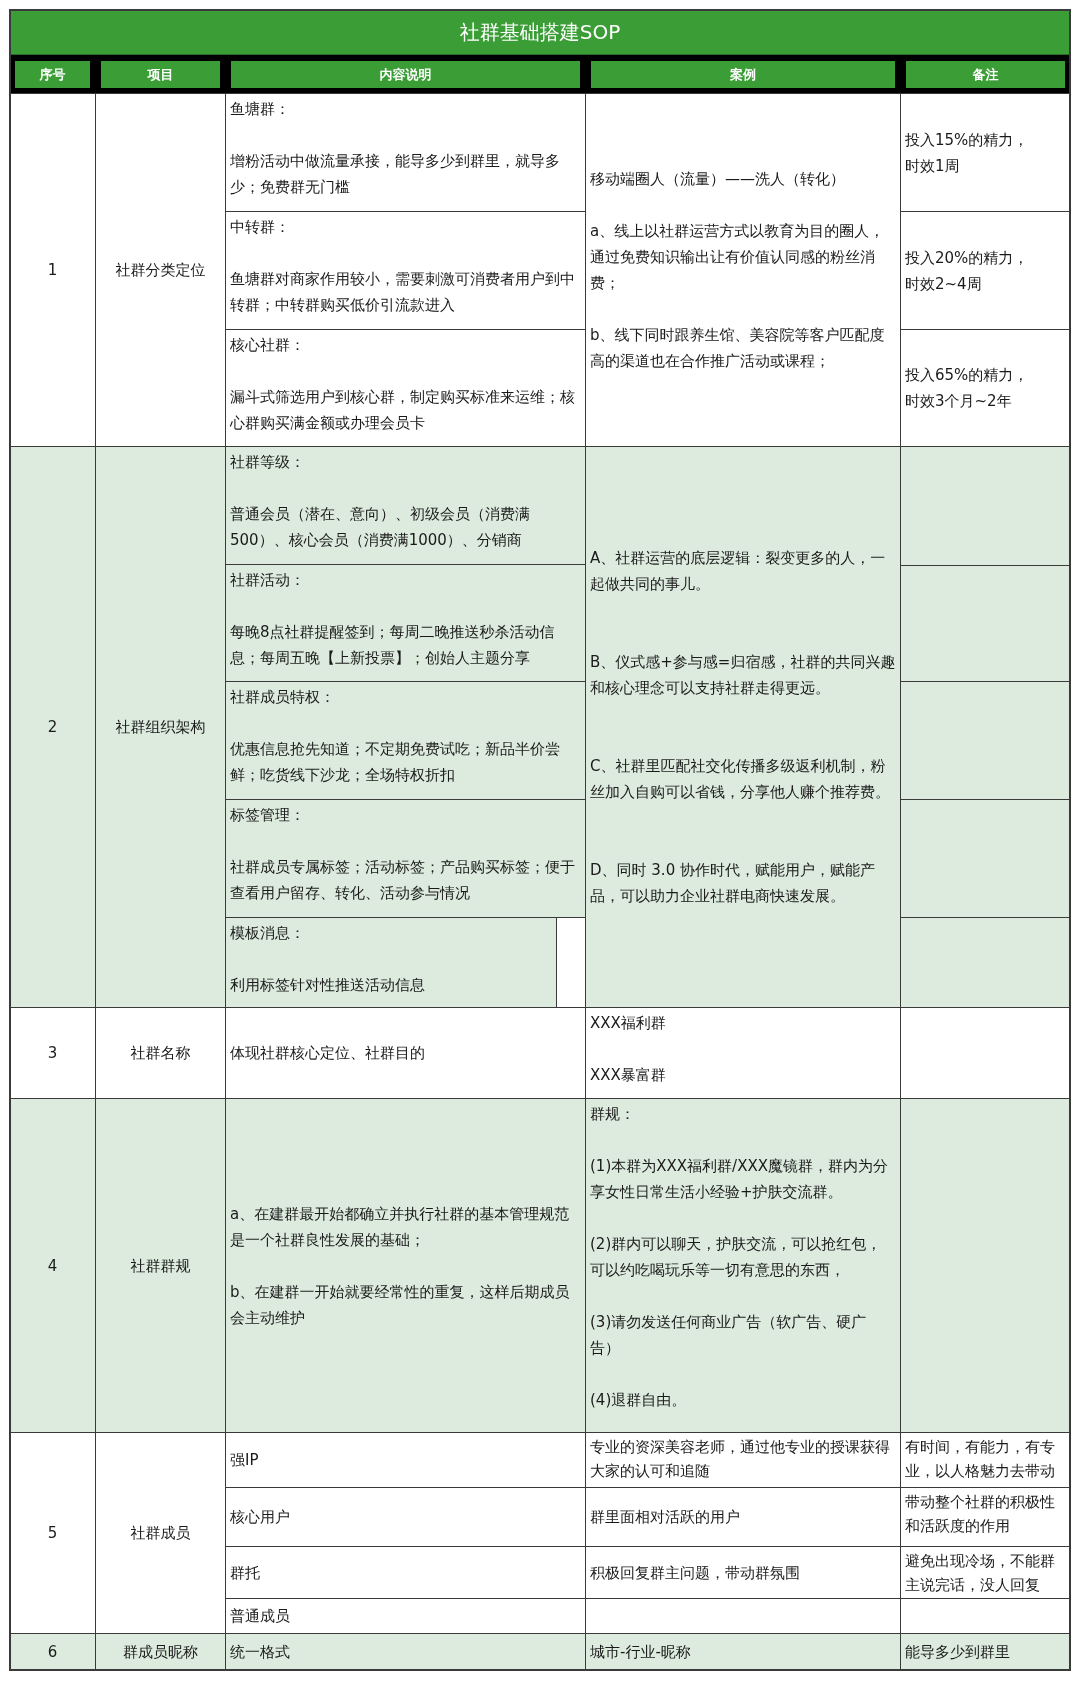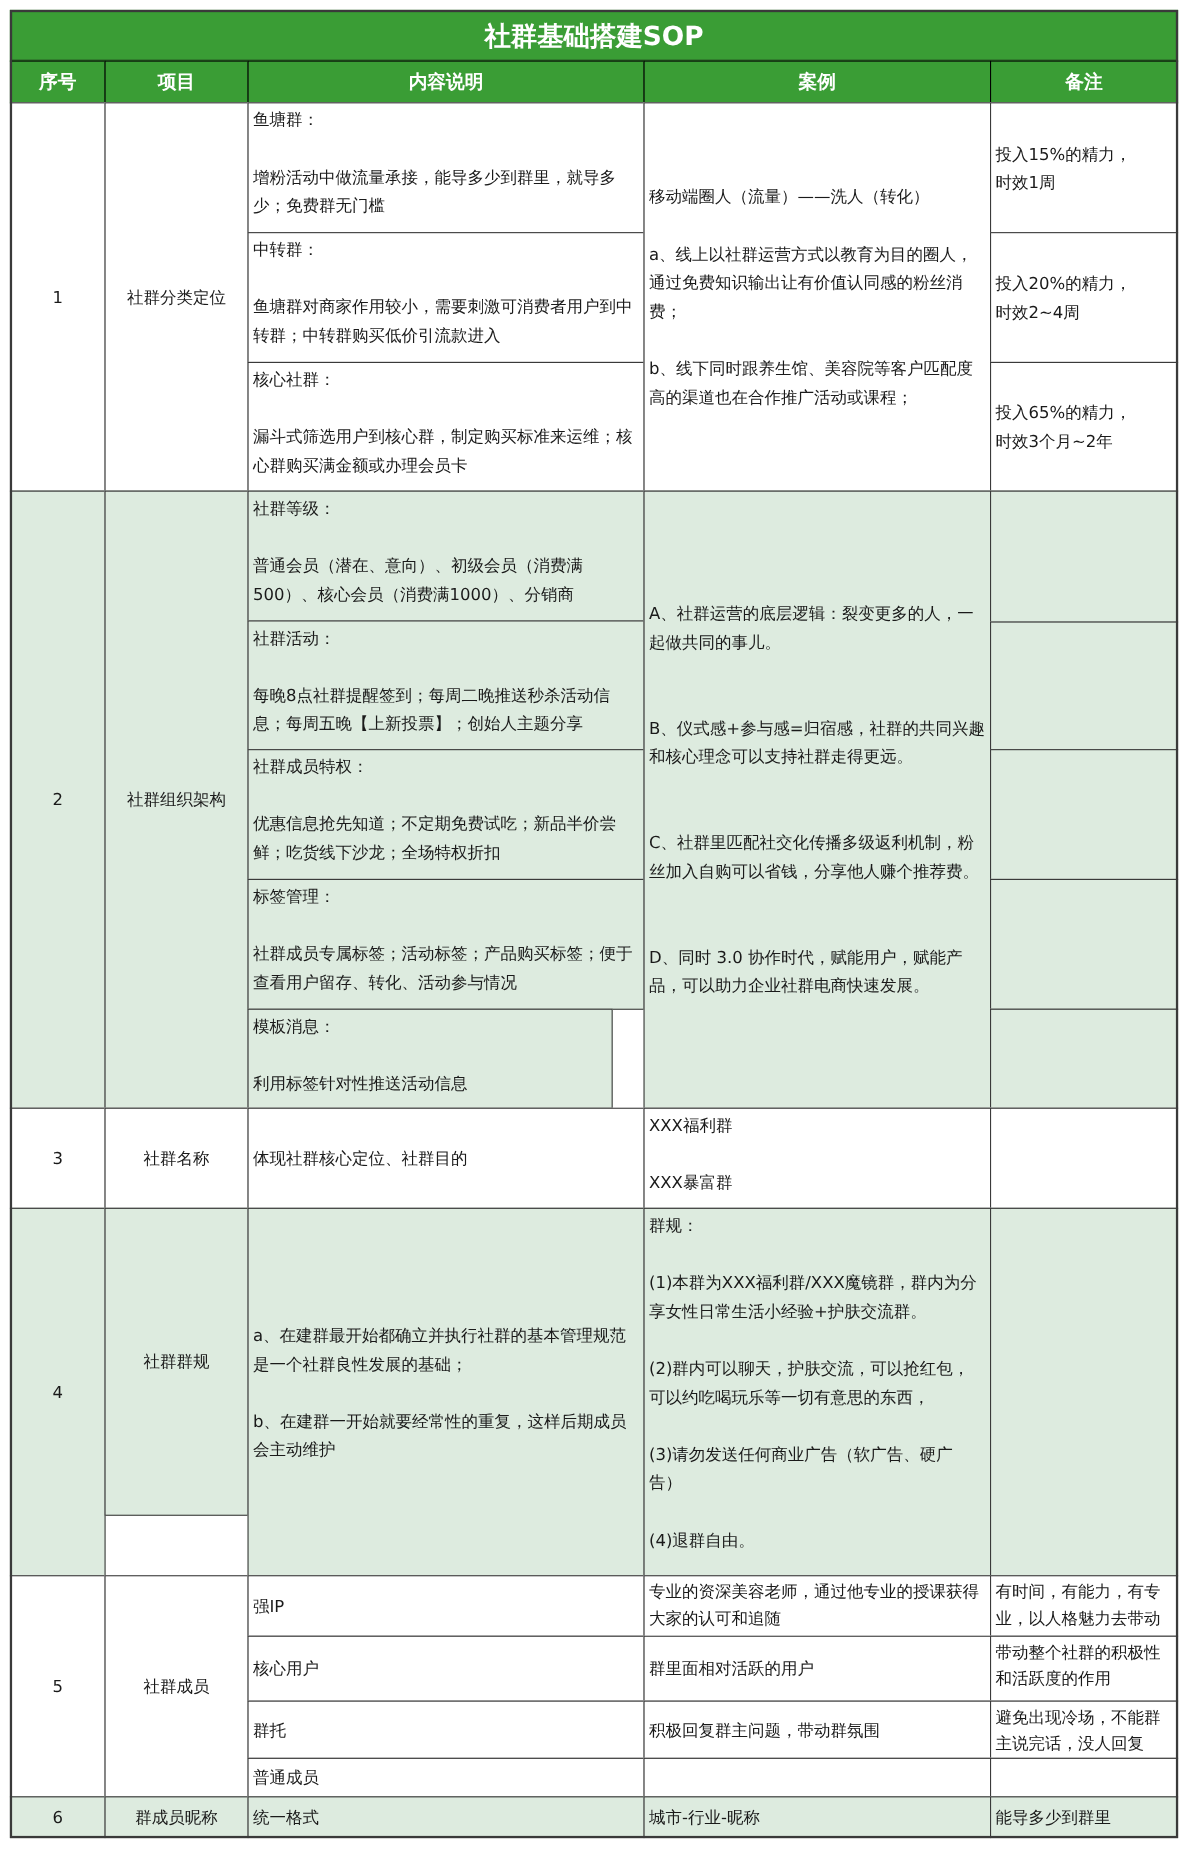--- a/index.html
+++ b/index.html
@@ -1,24 +1,24 @@
 <!DOCTYPE html>
 <html><head>
 <meta charset="utf-8">
 <style>
   html,body{margin:0;padding:0;background:#ffffff;}
   body{width:1080px;height:1681px;position:relative;overflow:hidden;
        font-family:"DejaVu Sans","Liberation Sans",sans-serif;color:#1a1a1a;}
   .abs{position:absolute;box-sizing:border-box;}
   .title{left:9px;top:9px;width:1062px;height:47px;background:#3a9d35;
-         border:2px solid #2e6a2b;color:#fff;font-weight:bold;font-size:24px;
+         border:2px solid #2e6a2b;color:#fff;font-weight:normal;font-size:20px;
          display:flex;align-items:center;justify-content:center;}
-  .hdr{background:#3a9d35;color:#fff;font-weight:bold;font-size:17px;
+  .hdr{background:#3a9d35;color:#fff;font-weight:bold;font-size:13px;
        display:flex;align-items:center;justify-content:center;
-       border:1px solid #000000;}
+       border:6px solid #000000;}
   .cell{border:1px solid #3a3a3a;font-size:15px;line-height:26px;
         padding:2px 4px;white-space:pre-wrap;overflow:hidden;}
   .center{display:flex;align-items:center;justify-content:center;text-align:center;padding:0;}
   .vmid{display:flex;align-items:center;}
   .white{background:#ffffff;}
   .green{background:#ddebdf;}
   .outer{left:9px;top:9px;width:1062px;height:1662px;border:2px solid #3a3a3a;pointer-events:none;}
 </style>
 </head>
 <body>
@@ -89,21 +89,21 @@
 
 <div class="abs cell white center" style="left:9px;top:1007px;width:87px;height:92px;">3</div>
 <div class="abs cell white center" style="left:95px;top:1007px;width:131px;height:92px;">社群名称</div>
 <div class="abs cell white vmid" style="left:225px;top:1007px;width:361px;height:92px;"><span>体现社群核心定位、社群目的</span></div>
 <div class="abs cell white" style="left:585px;top:1007px;width:316px;height:92px;">XXX福利群
 
 XXX暴富群</div>
 <div class="abs cell white" style="left:900px;top:1007px;width:171px;height:92px;"></div>
 
 <div class="abs cell green center" style="left:9px;top:1098px;width:87px;height:335px;">4</div>
-<div class="abs cell green center" style="left:95px;top:1098px;width:131px;height:280px;">社群群规</div>
+<div class="abs cell green center" style="left:95px;top:1098px;width:131px;height:335px;">社群群规</div>
 <div class="abs cell green vmid" style="left:225px;top:1098px;width:361px;height:335px;"><span style="white-space:pre-wrap;">a、在建群最开始都确立并执行社群的基本管理规范是一个社群良性发展的基础；
 
 b、在建群一开始就要经常性的重复，这样后期成员会主动维护</span></div>
 <div class="abs cell green" style="left:585px;top:1098px;width:316px;height:335px;">群规：
 
 (1)本群为XXX福利群/XXX魔镜群，群内为分享女性日常生活小经验+护肤交流群。
 
 (2)群内可以聊天，护肤交流，可以抢红包，可以约吃喝玩乐等一切有意思的东西，
 
 (3)请勿发送任何商业广告（软广告、硬广告）

